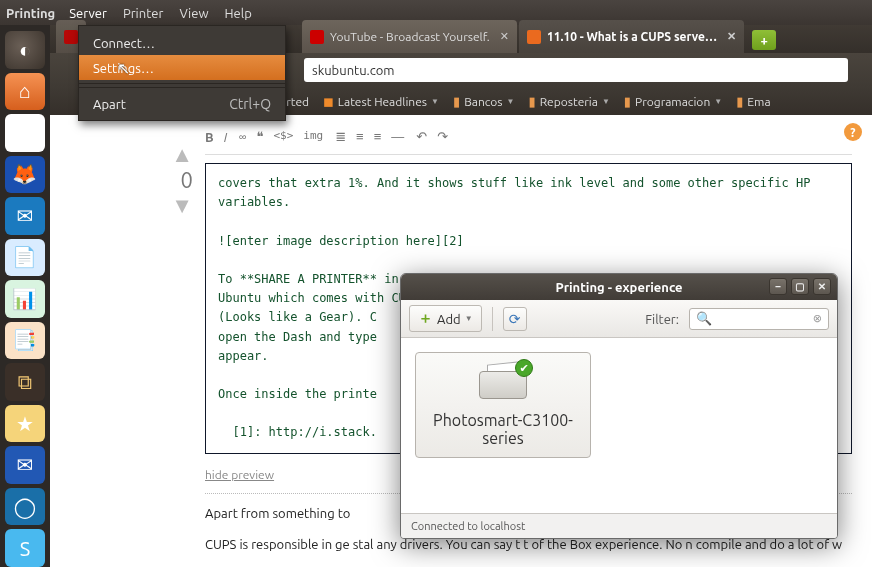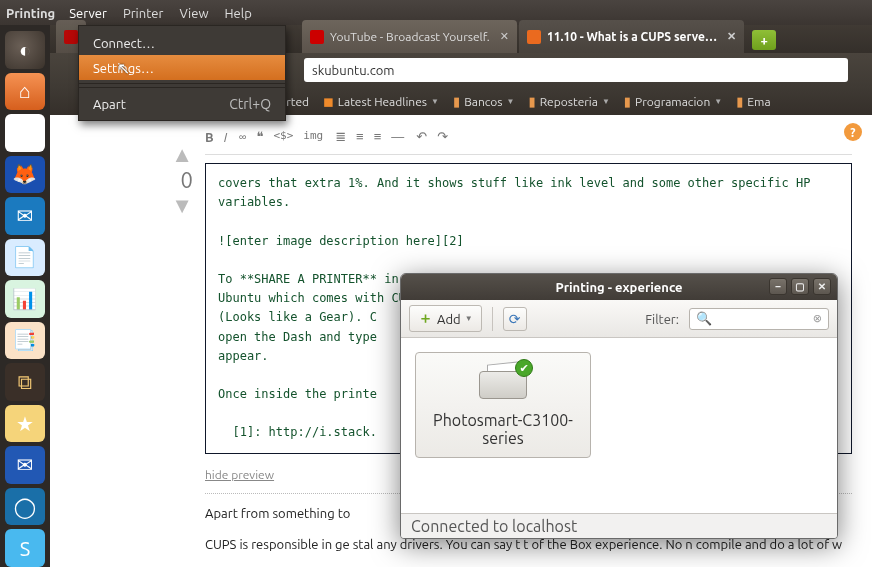--- a/index.html
+++ b/index.html
@@ -92,21 +92,21 @@
 .pwin .searchbox { width:140px; height:22px; border:1px solid #b7b3ad; border-radius:3px; background:#fff; display:flex; align-items:center; padding:0 6px; gap:6px; }
 .pwin .searchbox .mag { color:#3a76b8; font-size:13px; }
 .pwin .searchbox .clear { color:#999; font-size:11px; }
 .pwin .body { flex:1; background:#fff; border-bottom:1px solid #c9c6c2; padding:14px; display:flex; align-items:flex-start; }
 .printer-tile { width:176px; border:1px solid #b7b3ad; border-radius:4px; background:linear-gradient(#fafaf8,#eceae6); padding:10px 6px; display:flex; flex-direction:column; align-items:center; gap:8px; }
 .printer-tile .pic { width:56px; height:40px; position:relative; }
 .printer-tile .pic .body-shape { position:absolute; left:4px; top:8px; width:48px; height:28px; background:linear-gradient(#ecebe8,#cfcdc7); border:1px solid #9a968f; border-radius:4px; }
 .printer-tile .pic .tray { position:absolute; left:12px; top:0; width:32px; height:14px; background:#fff; border:1px solid #aaa; transform:skewY(-6deg); }
 .printer-tile .pic .check { position:absolute; right:-2px; top:-4px; width:18px; height:18px; border-radius:9px; background:#4aa72a; border:1px solid #2f7a16; color:#fff; font-size:11px; display:flex;align-items:center;justify-content:center; }
 .printer-tile .pname { font-size:16px; color:#333; text-align:center; }
-.pwin .status { height:24px; display:flex; align-items:center; padding:0 10px; font-size:16px; color:#555; background:#f2f1f0; border-radius:0 0 3px 3px; }
+.pwin .status { height:24px; display:flex; align-items:center; padding:0 10px; font-size:11px; color:#555; background:#f2f1f0; border-radius:0 0 3px 3px; }
 
 .cursor { position:absolute; left:117px; top:59px; z-index:60; font-size:16px; color:#fff; text-shadow:0 0 2px #000; pointer-events:none; }
 </style>
 </head>
 <body>
 
 <div class="menubar">
   <span class="app-name">Printing</span>
   <span class="menu-item open">Server</span>
   <span class="menu-item">Printer</span>

